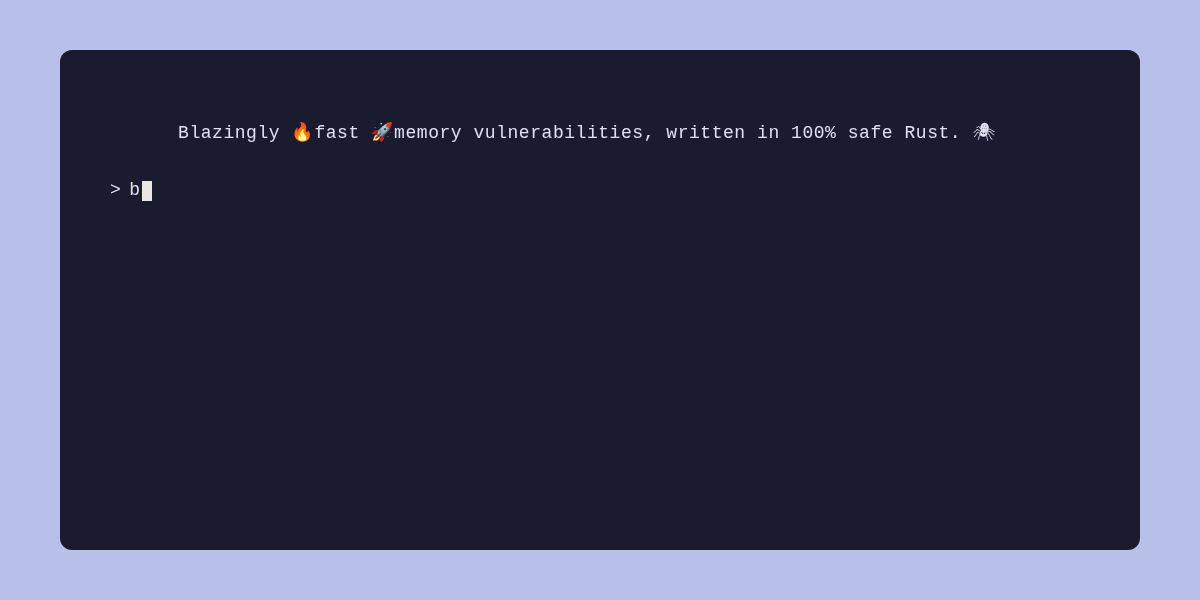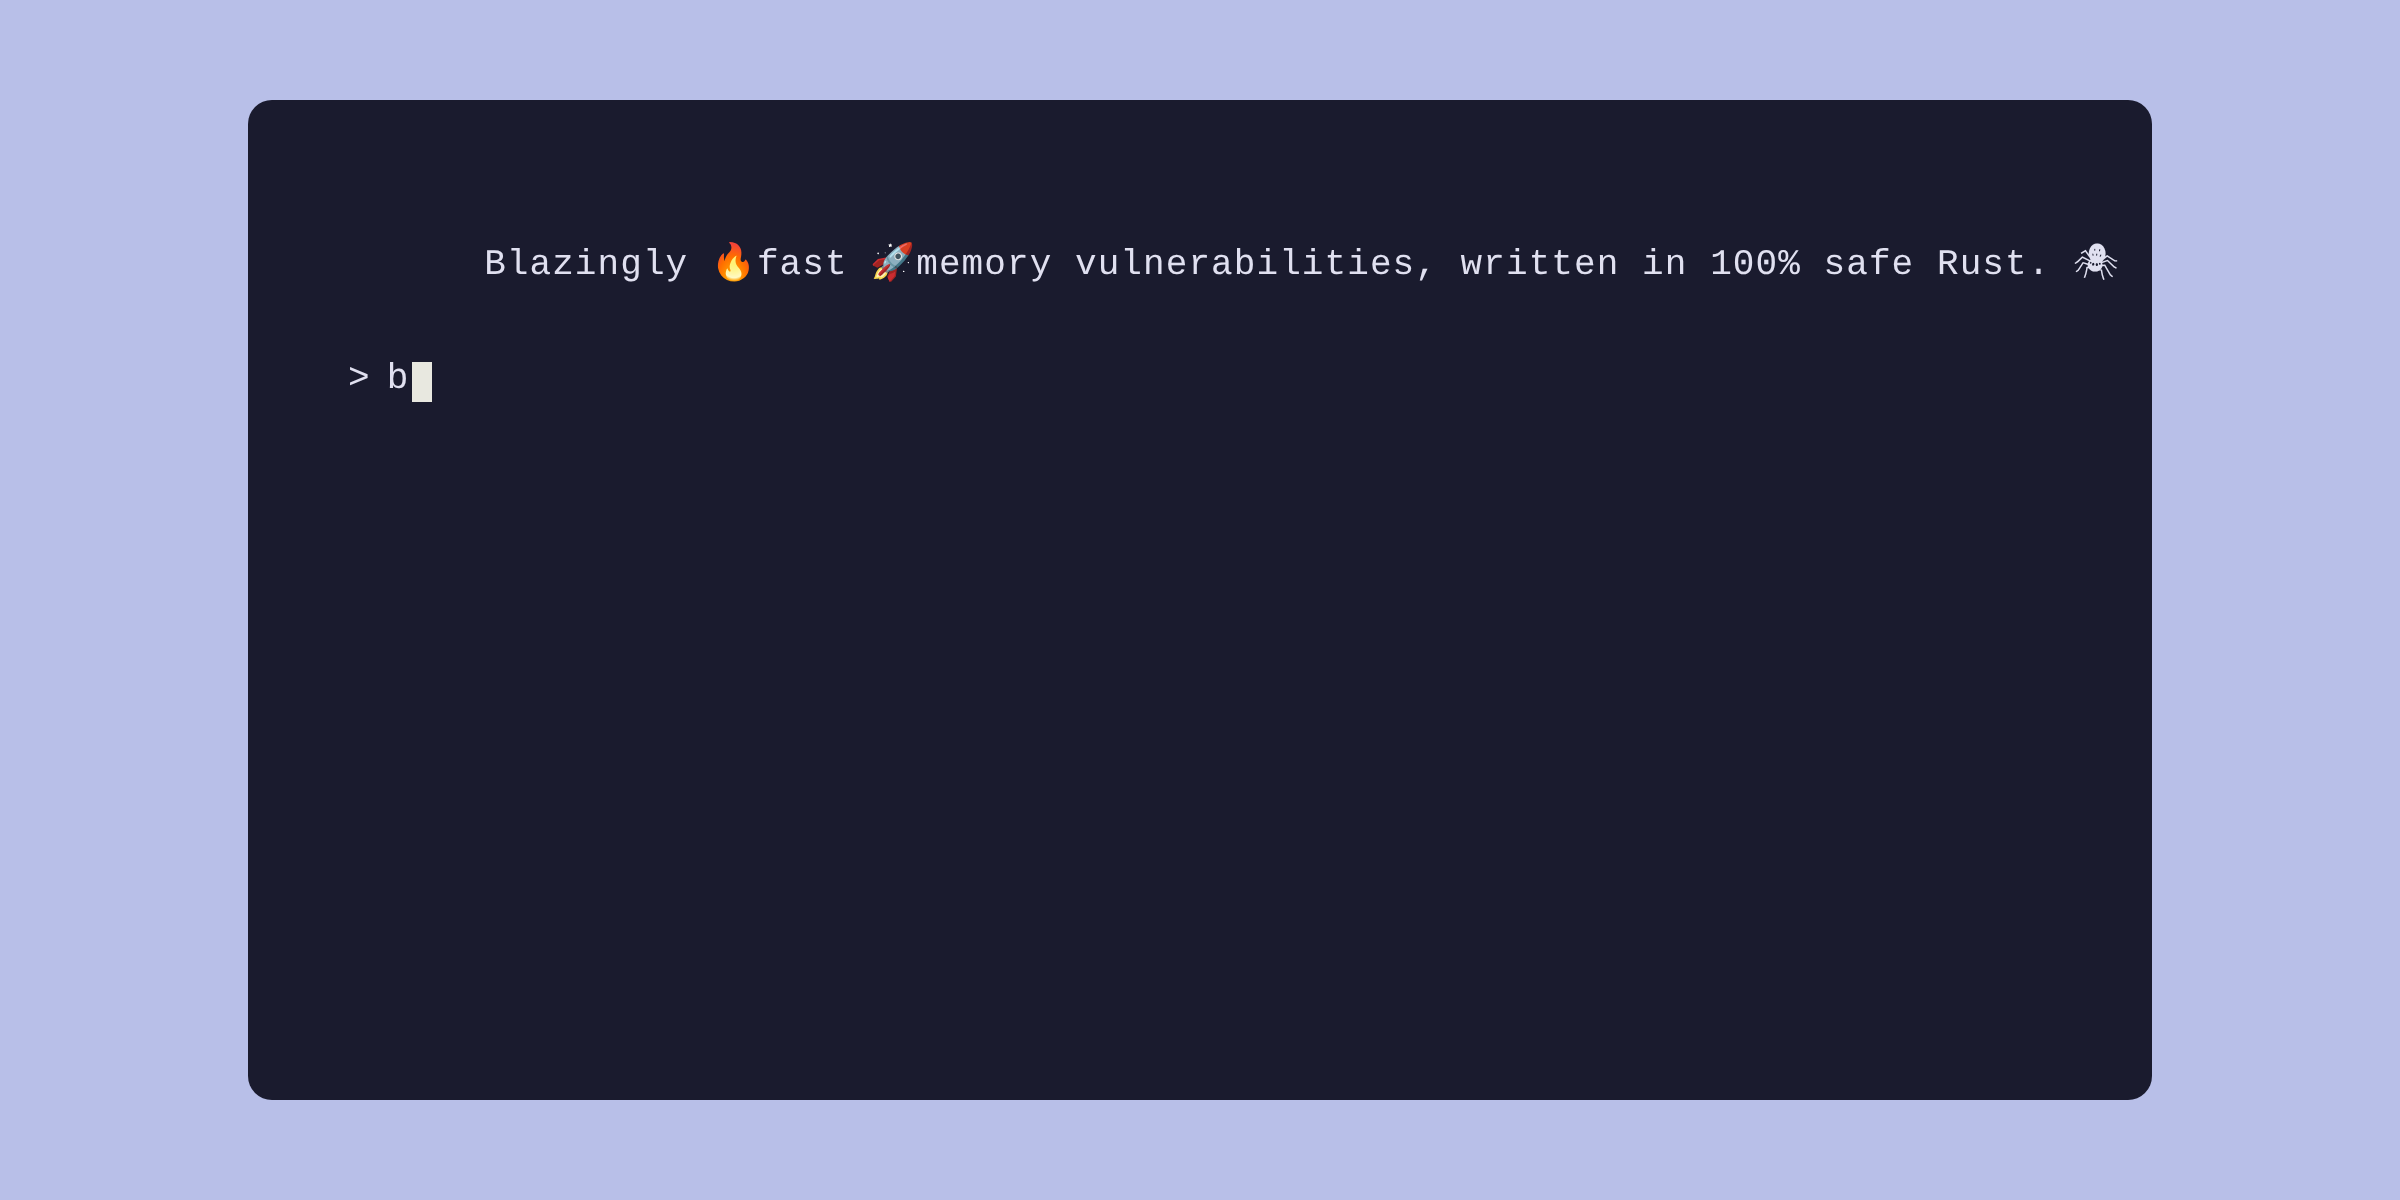--- a/index.html
+++ b/index.html
@@ -12,21 +12,21 @@
       width: 1200px;
       height: 600px;
       background-color: #b8bfe8;
       display: flex;
       align-items: center;
       justify-content: center;
       font-family: 'Courier New', Courier, monospace;
     }
 
     .terminal-window {
-      width: 952px;
+      width: 1080px;
       height: 500px;
       background-color: #1a1b2e;
       border-radius: 12px;
       padding: 40px 50px;
       position: relative;
       overflow: hidden;
     }
 
     .terminal-content {
       color: #e0e0f0;

